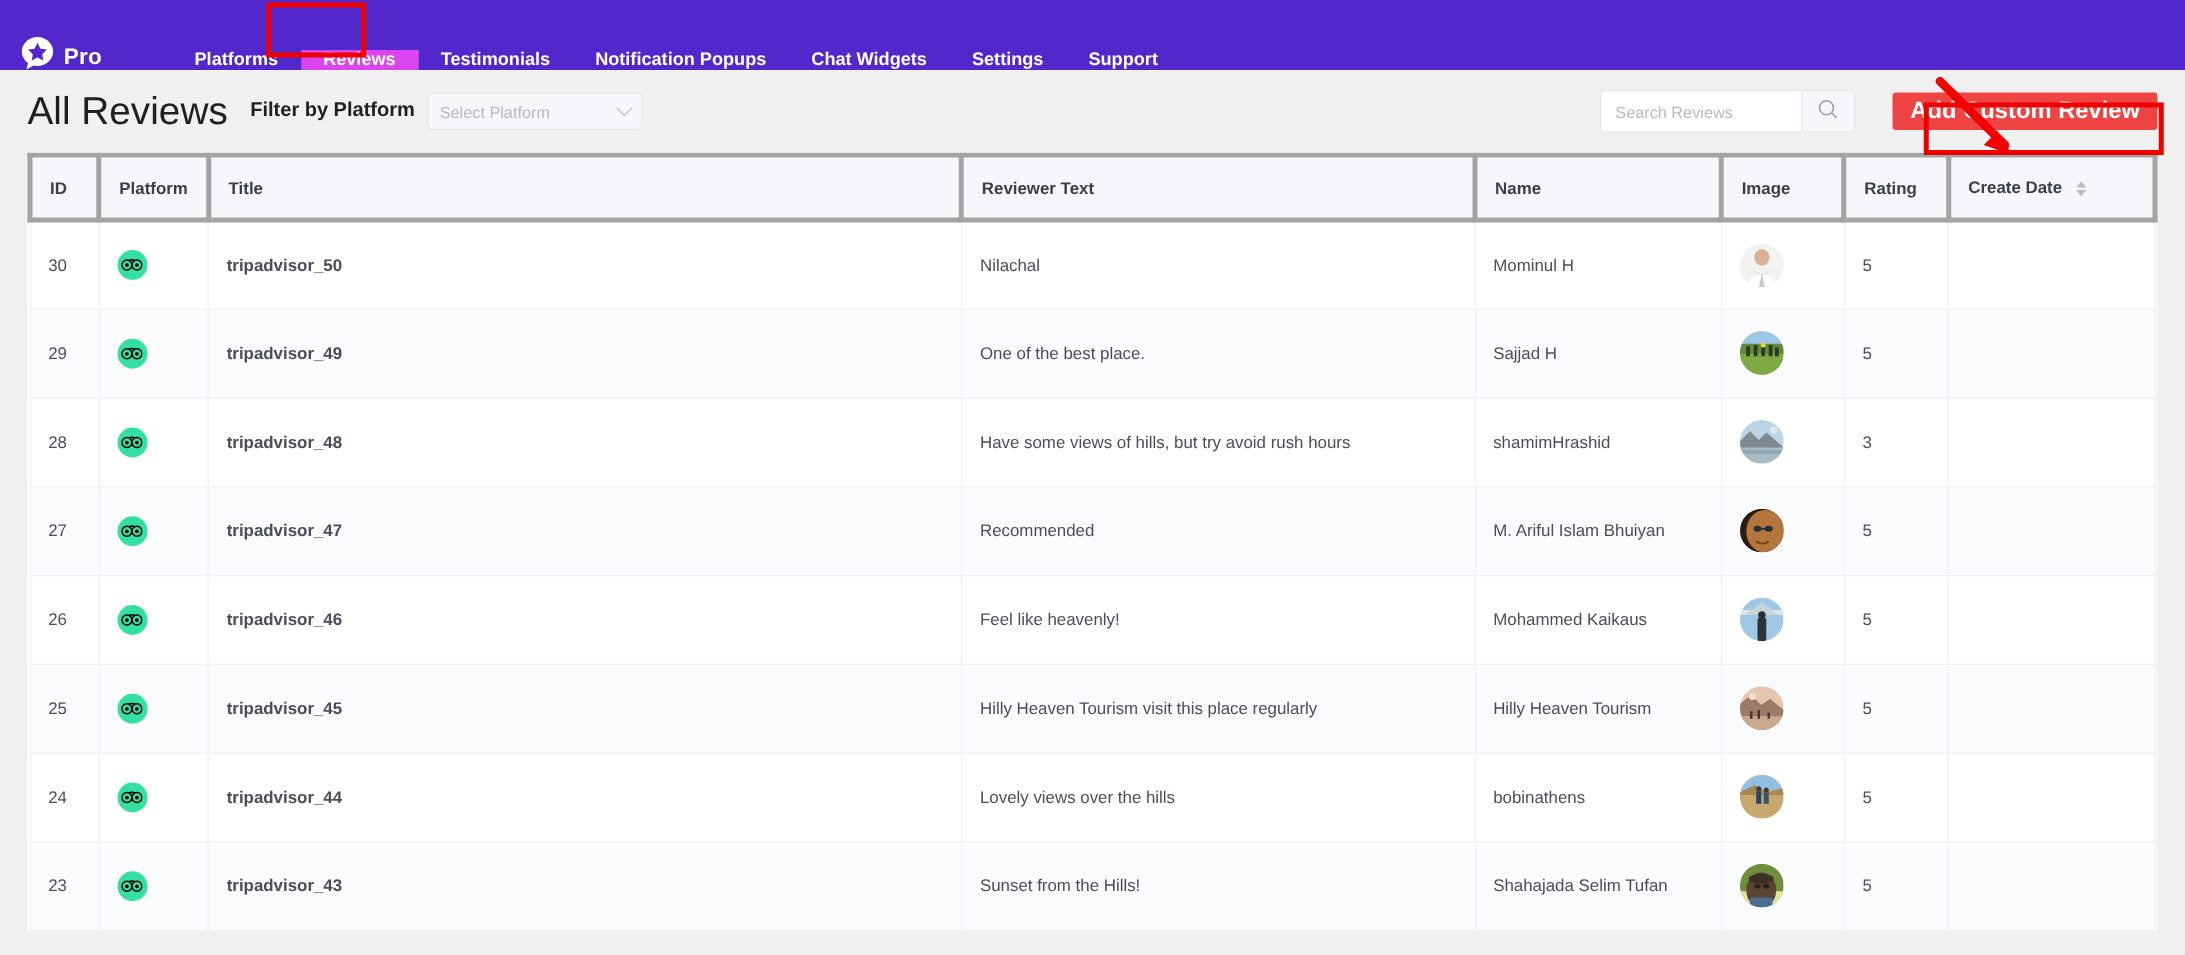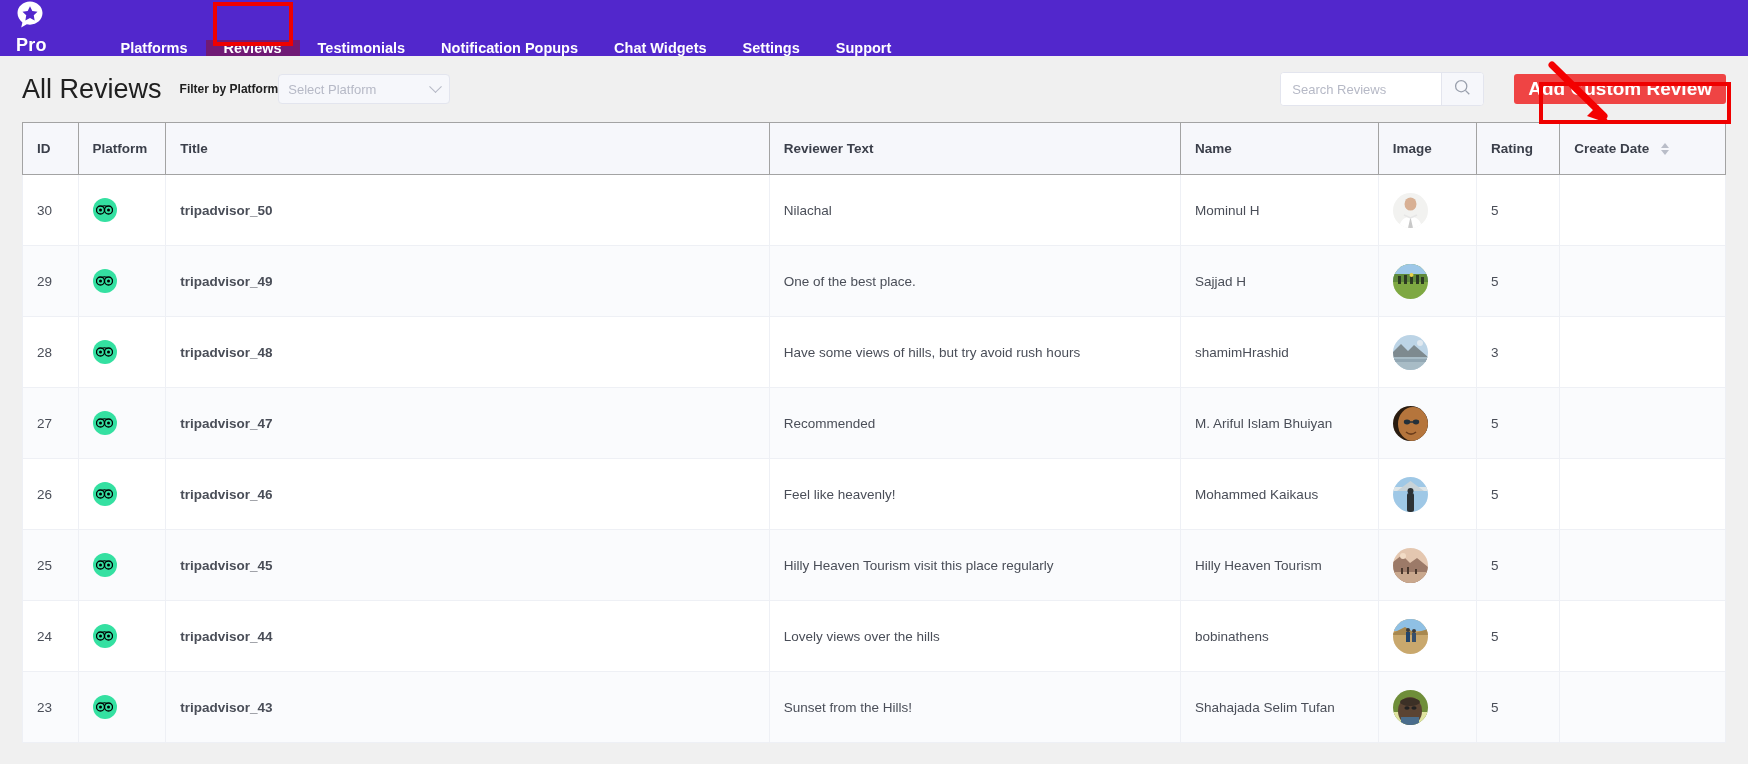--- a/index.html
+++ b/index.html
@@ -16,25 +16,24 @@
   
   .navbar {
     height: 56px;
     background: #5227cc;
     display: flex;
     align-items: stretch;
     position: relative;
   }
   .brand {
     display: flex;
-    align-items: flex-start;
+    align-items: flex-end;
     gap: 7px;
     padding-left: 16px;
     padding-right: 10px;
-    flex-direction: column;
   }
   .brand-mark {
     width: 28px; height: 28px;
     position: relative;
   }
   .brand-name {
     color: #ffffff;
     font-size: 18px;
     font-weight: 600;
     letter-spacing: .2px;
@@ -48,21 +47,21 @@
     display: flex;
     align-items: center;
     padding: 0 18px;
     color: #ffffff;
     font-size: 14.5px;
     font-weight: 600;
     white-space: nowrap;
     cursor: pointer;
     position: relative;
   }
-  .nav-item.active { background: #701a75; margin-top: 48px; }
+  .nav-item.active { background: #d946ef; margin-top: 48px; }
 
   
   .annot-nav {
     position: absolute;
     left: 213px; top: 2px;
     width: 80px; height: 44px;
     border: 4px solid #ef0000;
     pointer-events: none;
     z-index: 40;
   }
@@ -70,29 +69,30 @@
   
   .subheader {
     height: 66px;
     background: #f0f0f0;
     display: flex;
     align-items: center;
     padding: 0 22px;
     position: relative;
   }
   .page-title {
-    font-size: 27px;
+    font-size: 31px;
     color: #202020;
     font-weight: 400;
     margin-right: 18px;
   }
   .filter-label {
-    font-size: 12px;
+    font-size: 16px;
     color: #202020;
     font-weight: 600;
+    margin-right: 10px;
   }
   .select-platform {
     width: 172px;
     height: 30px;
     background: #f6f7fb;
     border: 1px solid #e3e5ee;
     border-radius: 4px;
     display: flex;
     align-items: center;
     justify-content: space-between;
@@ -187,21 +187,21 @@
     table-layout: fixed;
   }
   table.reviews th {
     background: #f6f7fb;
     text-align: left;
     font-size: 13.5px;
     font-weight: 700;
     color: #3b3f4a;
     height: 52px;
     padding: 0 14px;
-    border: 1px solid #a3a3a3;
+    border: 4px solid #a3a3a3;
     vertical-align: middle;
   }
   table.reviews td {
     font-size: 13.5px;
     color: #4a4e58;
     height: 71px;
     padding: 0 14px;
     border: 1px solid #eef0f5;
     vertical-align: middle;
     overflow: hidden;

